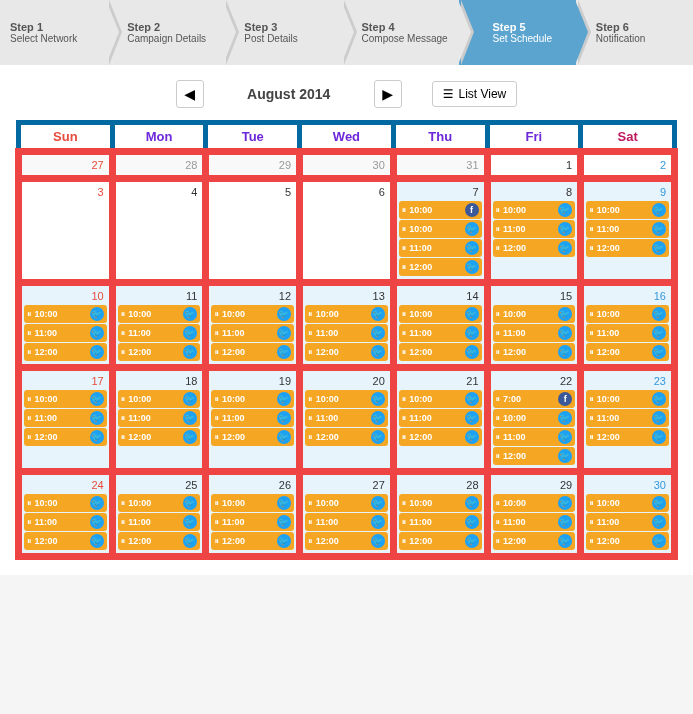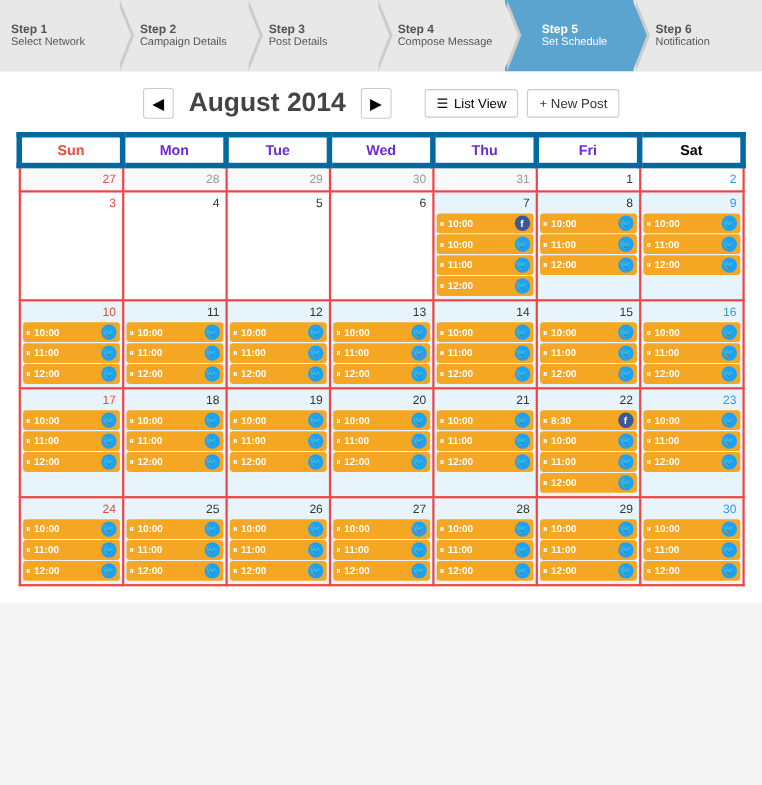--- a/index.html
+++ b/index.html
@@ -86,21 +86,21 @@
       border-radius: 3px;
       width: 28px;
       height: 28px;
       cursor: pointer;
       font-size: 14px;
       display: flex;
       align-items: center;
       justify-content: center;
     }
     .cal-title {
-      font-size: 24px;
+      font-size: 14px;
       font-weight: bold;
       color: #444;
       min-width: 150px;
       text-align: center;
     }
     .cal-controls {
       display: flex;
       gap: 8px;
       margin-left: 20px;
     }
@@ -127,25 +127,25 @@
     }
     .cal-grid th {
       text-align: center;
       padding: 4px 0;
       font-size: 13px;
       font-weight: bold;
       border: 5px solid #0369a1;
       background: white;
     }
     .cal-grid th.sun { color: #e74c3c; }
-    .cal-grid th.sat { color: #000000; }
+    .cal-grid th.sat { color: #be185d; }
     .cal-grid th.weekday { color: #6d28d9; }
 
     .cal-grid td {
-      border: 2px solid #ef4444;
+      border: 7px solid #ef4444;
       vertical-align: top;
       padding: 2px;
       min-height: 80px;
       width: 14.28%;
       background: white;
     }
     .cal-grid td.other-month {
       background: #f9f9f9;
     }
     .cal-grid td.highlighted {
@@ -248,23 +248,20 @@
 
   <div class="cal-header">
     <button class="cal-nav-btn">◀</button>
     <span class="cal-title">August 2014</span>
     <button class="cal-nav-btn">▶</button>
     <div class="cal-controls">
       <button class="btn-list-view">
         <span>☰</span>
         <span>List View</span>
       </button>
-      <button class="btn-new-post">
-        <span>+ New Post</span>
-      </button>
     </div>
   </div>
 
   <table class="cal-grid">
     <thead>
       <tr>
         <th class="sun">Sun</th>
         <th class="weekday">Mon</th>
         <th class="weekday">Tue</th>
         <th class="weekday">Wed</th>
@@ -590,21 +587,21 @@
           <div class="post-item">
             <span class="pause-icon">⏸</span>
             <span class="post-time">12:00</span>
             <span class="social-icon twitter">🐦</span>
           </div>
         </td>
         <td class="highlighted">
           <div class="day-num current-month">22</div>
           <div class="post-item">
             <span class="pause-icon">⏸</span>
-            <span class="post-time">8:30</span>
+            <span class="post-time">7:00</span>
             <span class="social-icon facebook">f</span>
           </div>
           <div class="post-item">
             <span class="pause-icon">⏸</span>
             <span class="post-time">10:00</span>
             <span class="social-icon twitter">🐦</span>
           </div>
           <div class="post-item">
             <span class="pause-icon">⏸</span>
             <span class="post-time">11:00</span>

